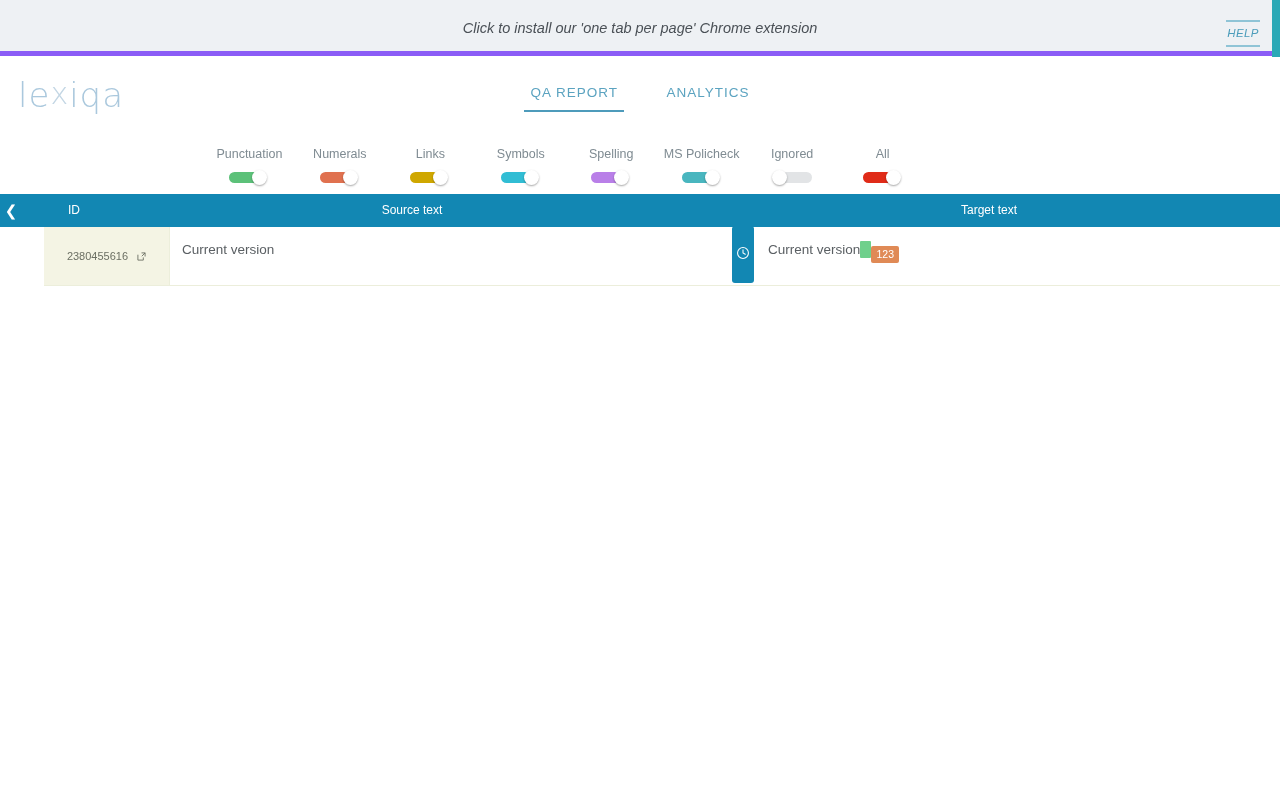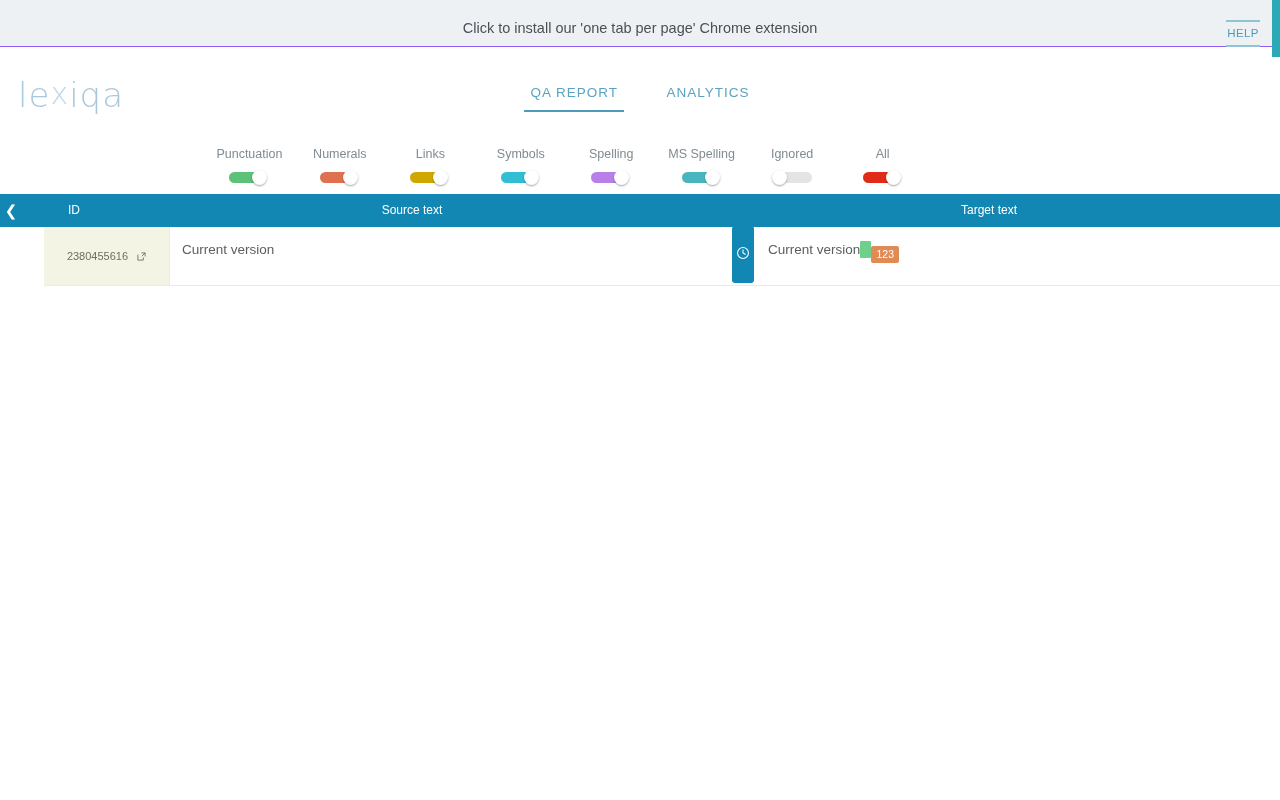--- a/index.html
+++ b/index.html
@@ -13,24 +13,25 @@
     font-family: "Liberation Sans", sans-serif;
     overflow: hidden;
     position: relative;
   }
 
   
   #promo-banner {
     position: absolute;
     top: 0; left: 0;
     width: 1280px;
-    height: 47px;
+    height: 56px;
     background: #eef1f4;
-    border-bottom: 1px solid #8b5cf6;
+    border-bottom: 5px solid #8b5cf6;
     box-sizing: border-box;
+    font-style: italic;
   }
   #promo-text {
     position: absolute;
     top: 0; left: 0;
     width: 1280px;
     height: 57px;
     line-height: 57px;
     text-align: center;
     font-size: 14.5px;
     color: #4a5056;
@@ -352,21 +353,21 @@
 
     <div class="filter">
       <span class="filter-label">Spelling</span>
       <span class="switch on">
         <span class="track" style="background:#b97fe8"></span>
         <span class="knob"></span>
       </span>
     </div>
 
     <div class="filter">
-      <span class="filter-label">MS Spelling</span>
+      <span class="filter-label">MS Policheck</span>
       <span class="switch on">
         <span class="track" style="background:#49b6bf"></span>
         <span class="knob"></span>
       </span>
     </div>
 
     <div class="filter">
       <span class="filter-label">Ignored</span>
       <span class="switch off">
         <span class="track"></span>

